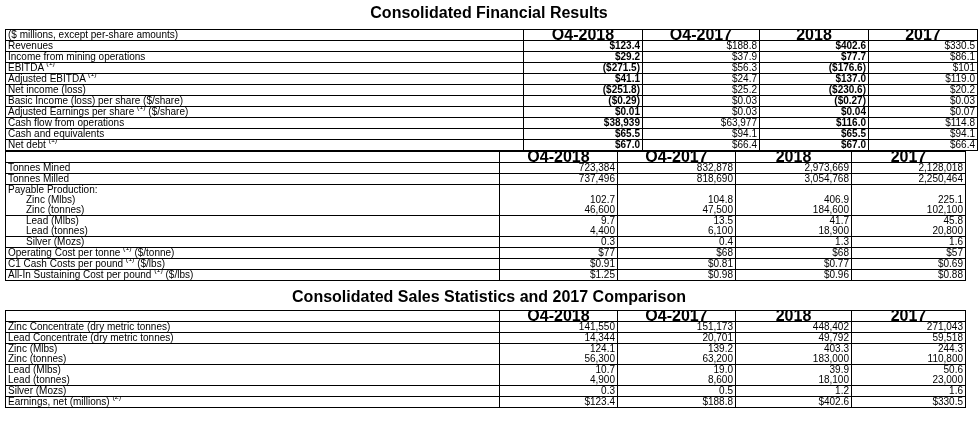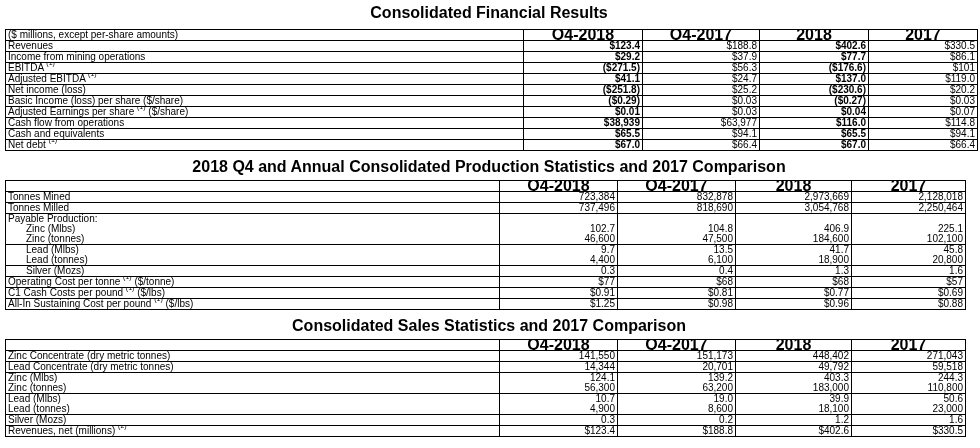--- a/index.html
+++ b/index.html
@@ -260,21 +260,20 @@
             </td>
             <td class="num">
               <div class="line">$66.4</div>
             </td>
           </tr>
         </tbody>
       </table>
   </div>
 
   <div class="section section-2">
-    <div class="tbl-title">2018 Q4 and Annual Consolidated Production Statistics and 2017 Comparison</div>
     <table class="fin">
         <colgroup>
           <col style="width: 494px;">
           <col style="width: 118px;">
           <col style="width: 118px;">
           <col style="width: 116px;">
           <col style="width: 114px;">
         </colgroup>
         <tbody>
           <tr>
@@ -540,32 +539,32 @@
             </td>
           </tr>
           <tr>
             <td class="lbl">
               <div class="line"><span>Silver (Mozs)</span></div>
             </td>
             <td class="num">
               <div class="line">0.3</div>
             </td>
             <td class="num">
-              <div class="line">0.2</div>
+              <div class="line">0.5</div>
             </td>
             <td class="num">
               <div class="line">1.2</div>
             </td>
             <td class="num">
               <div class="line">1.6</div>
             </td>
           </tr>
           <tr>
             <td class="lbl">
-              <div class="line"><span>Revenues, net (millions) </span><sup>(2)</sup></div>
+              <div class="line"><span>Earnings, net (millions) </span><sup>(2)</sup></div>
             </td>
             <td class="num">
               <div class="line">$123.4</div>
             </td>
             <td class="num">
               <div class="line">$188.8</div>
             </td>
             <td class="num">
               <div class="line">$402.6</div>
             </td>

